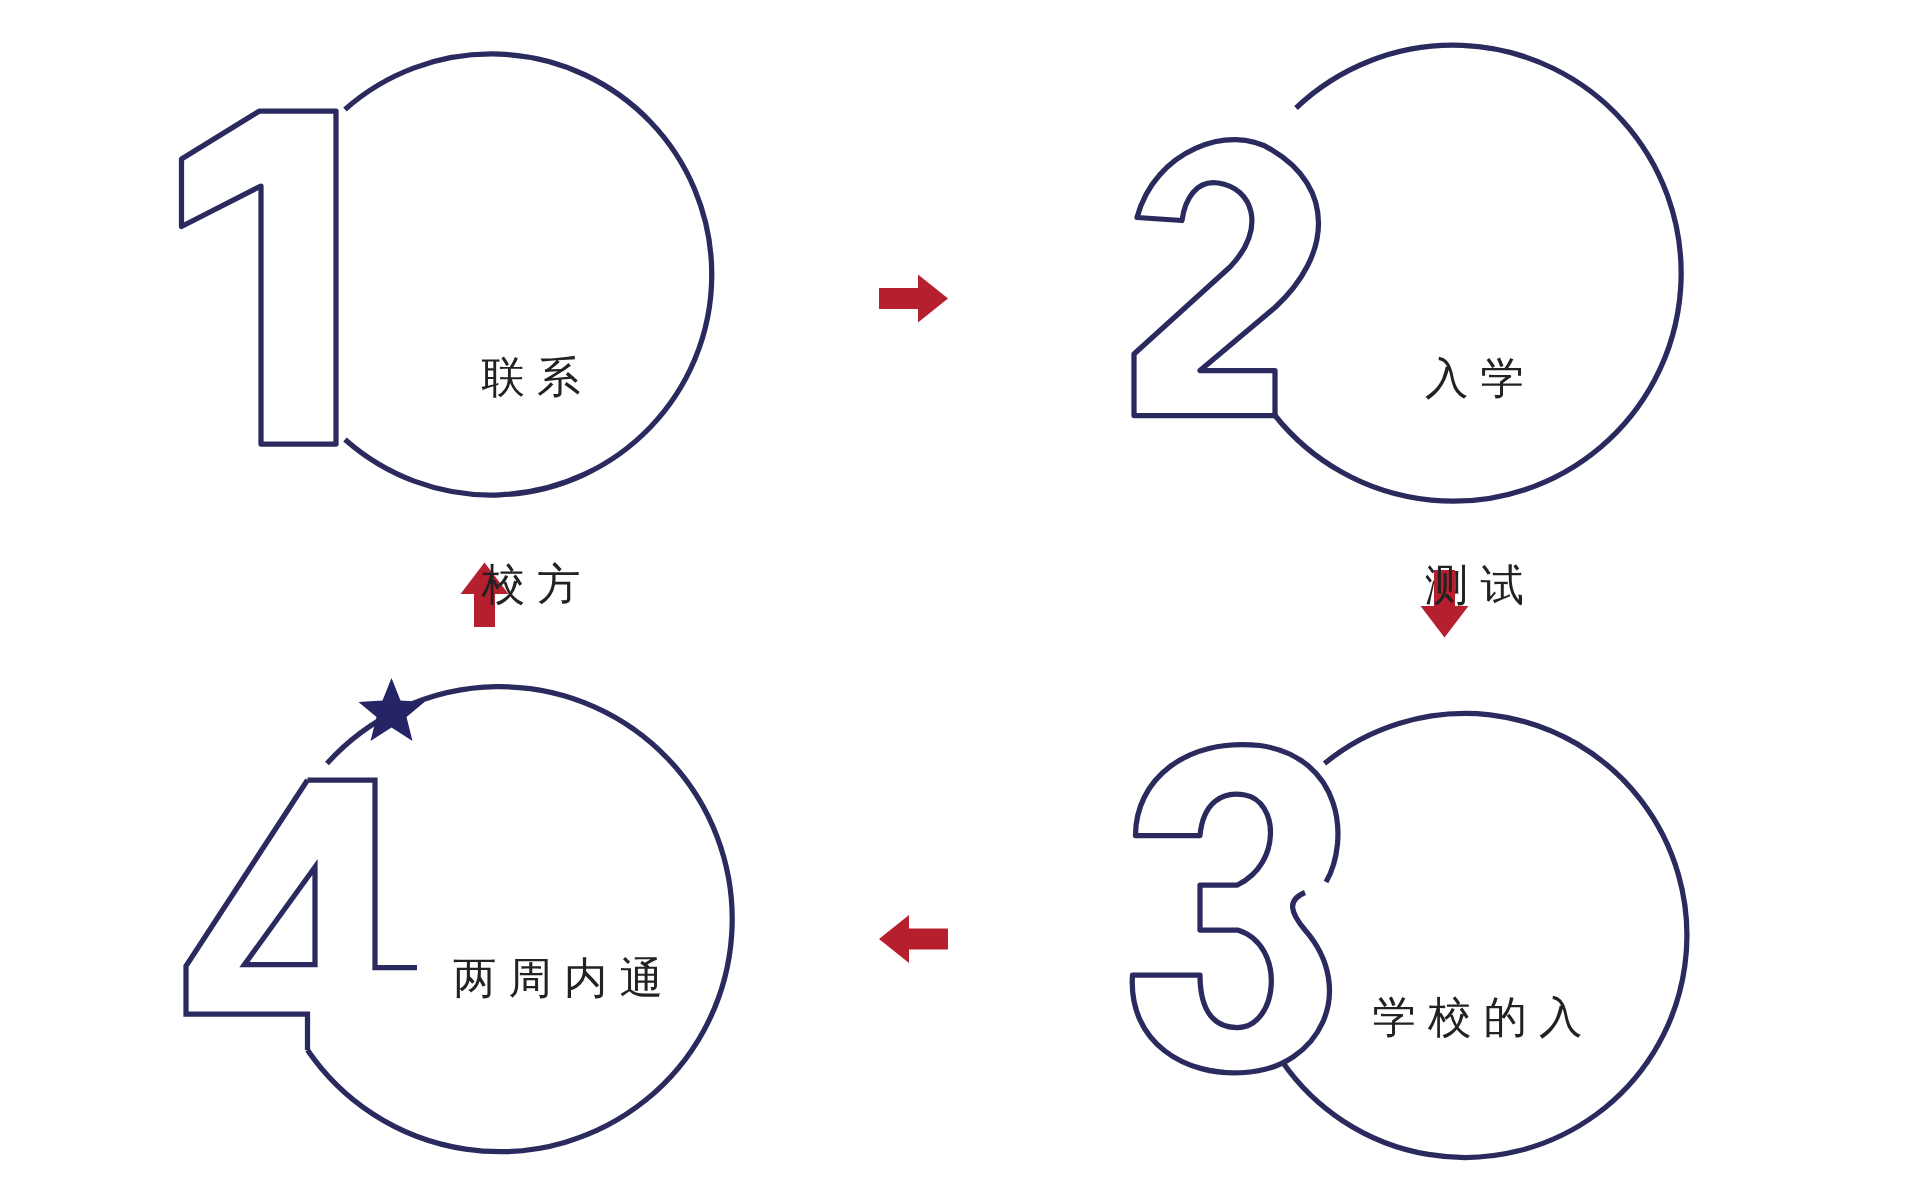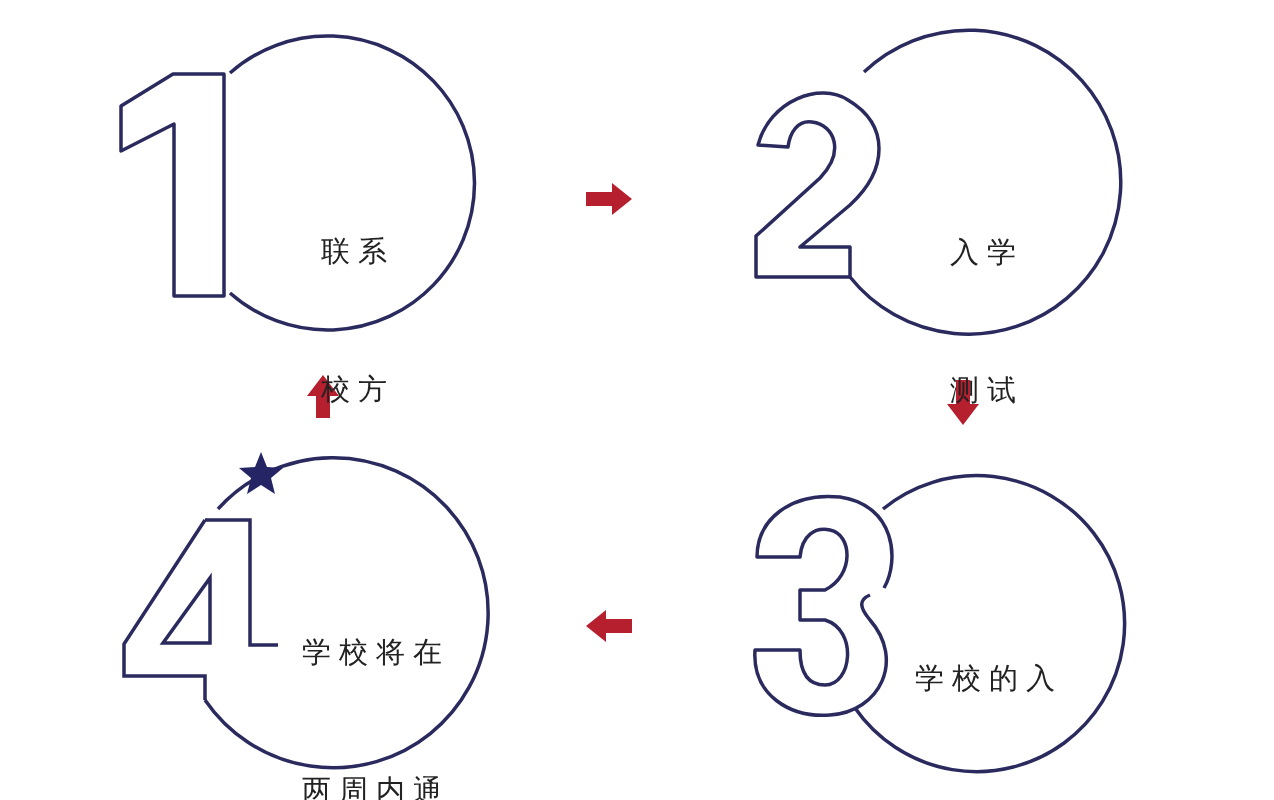--- a/index.html
+++ b/index.html
@@ -55,17 +55,16 @@
 </div>
 <div class="step-text" style="left:950px;top:137px;text-align:right;">
   <div>入学</div>
   <div>测试</div>
 </div>
 <div class="step-text" style="left:915px;top:563px;">
   <div>学校的入</div>
   
 </div>
 <div class="step-text" style="left:302px;top:537px;">
-  <div>学校将在</div>
   <div>两周内通</div>
   
   
 </div>
 
 </body></html>

